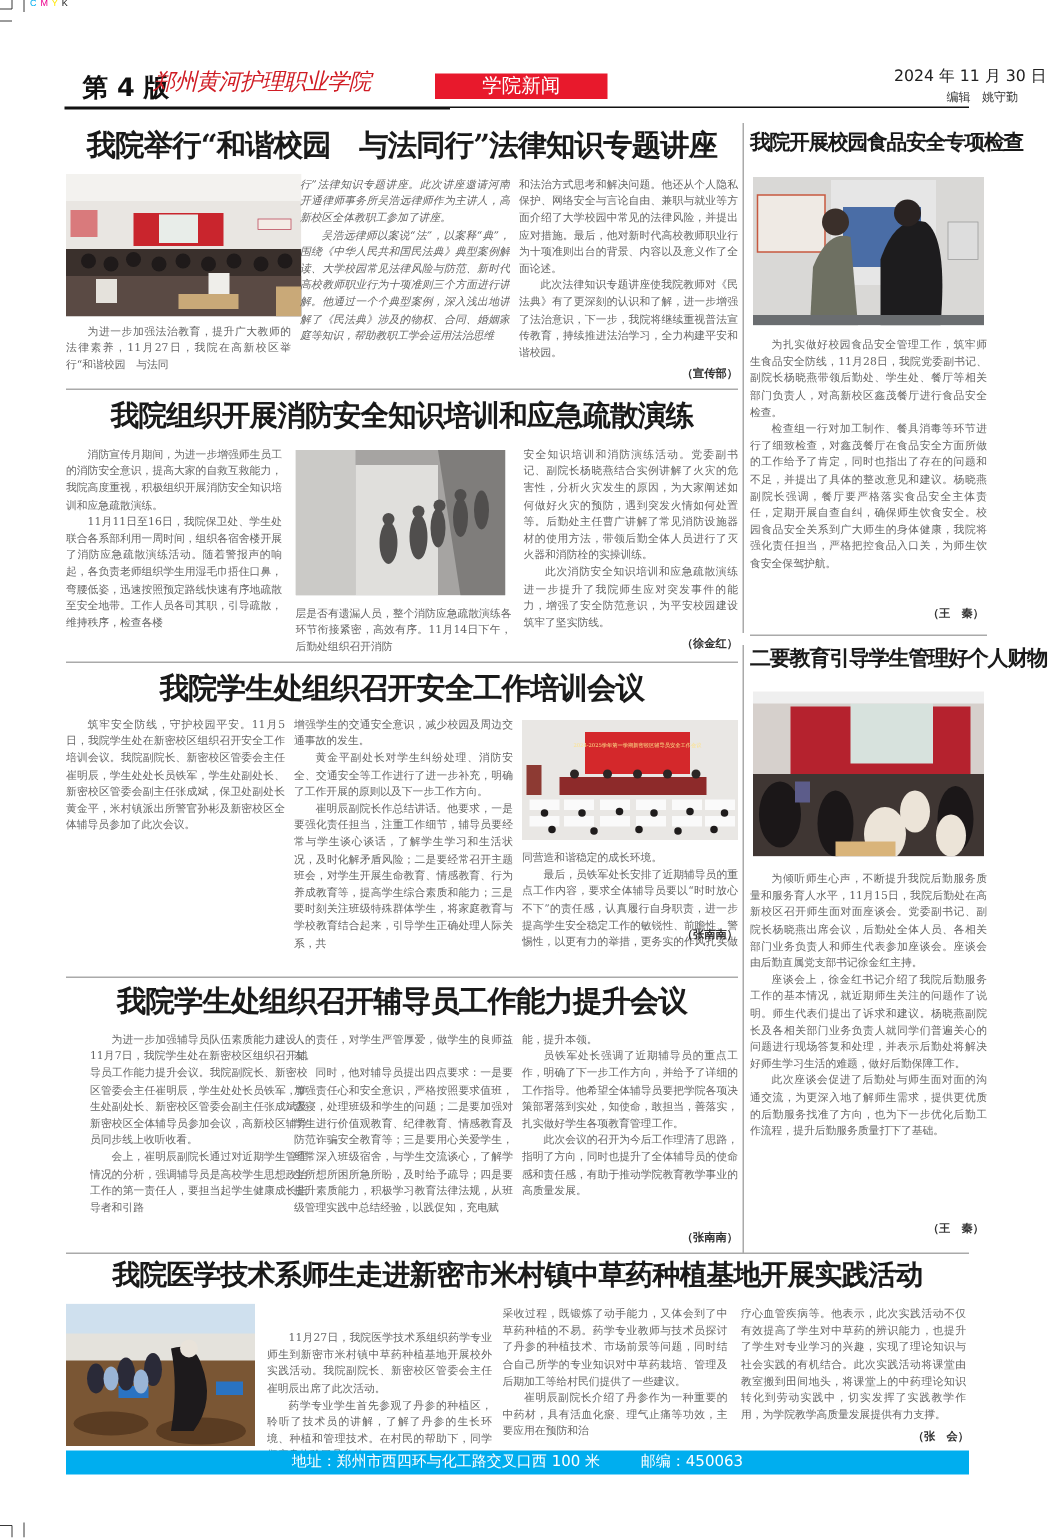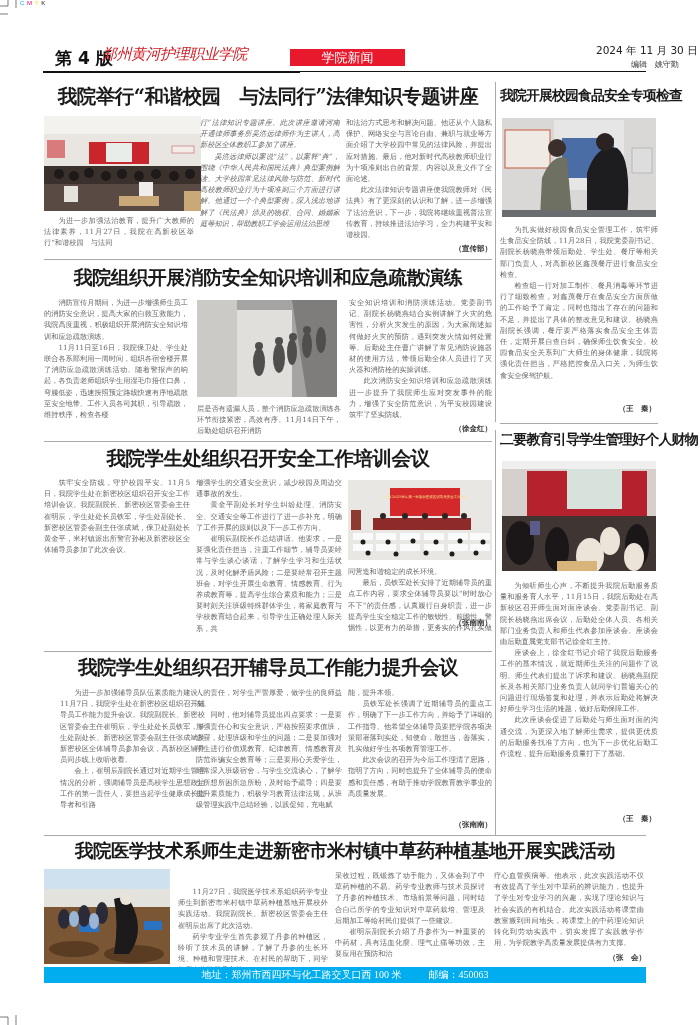--- a/index.html
+++ b/index.html
@@ -23,21 +23,21 @@
   .headline { font-family: "DejaVu Serif", "Liberation Serif", serif; font-weight: bold; color: #1a1a1a; text-align: center; white-space: nowrap; letter-spacing: -0.5px; }
   .body-text { font-size: 7.2px; line-height: 11.2px; color: #666; text-align: justify; }
   .body-text p { text-indent: 2em; }
   .author { font-family: "DejaVu Sans", sans-serif; font-size: 7.5px; color: #333; font-weight: bold; text-align: right; }
   .col { position: absolute; overflow: hidden; }
   .photo { position: absolute; overflow: hidden; }
   .rule-h { position: absolute; height: 1px; background: #aaa; }
   .rule-v { position: absolute; width: 1px; background: #aaa; }
 
   .footer-bar { position: absolute; left: 44px; top: 967px; width: 602px; height: 16px; background: #00aeef; color: #fff; font-family: "DejaVu Sans", sans-serif; font-size: 10px; line-height: 16px; text-align: center; }
-  .footer-bar span { margin: 0 12px; font-family: Liberation Serif, serif; }
+  .footer-bar span { margin: 0 12px; }
 </style>
 </head>
 <body>
 
 <svg class="crop-marks" viewBox="0 0 700 1025">
   <line x1="0" y1="6" x2="8" y2="6" stroke="#222" stroke-width="0.6"></line>
   <line x1="8" y1="0" x2="8" y2="6" stroke="#222" stroke-width="0.6"></line>
   <line x1="0" y1="14" x2="8" y2="14" stroke="#222" stroke-width="0.6"></line>
   <line x1="0" y1="1017" x2="8" y2="1017" stroke="#222" stroke-width="0.6"></line>
   <line x1="8" y1="1017" x2="8" y2="1025" stroke="#222" stroke-width="0.6"></line>

